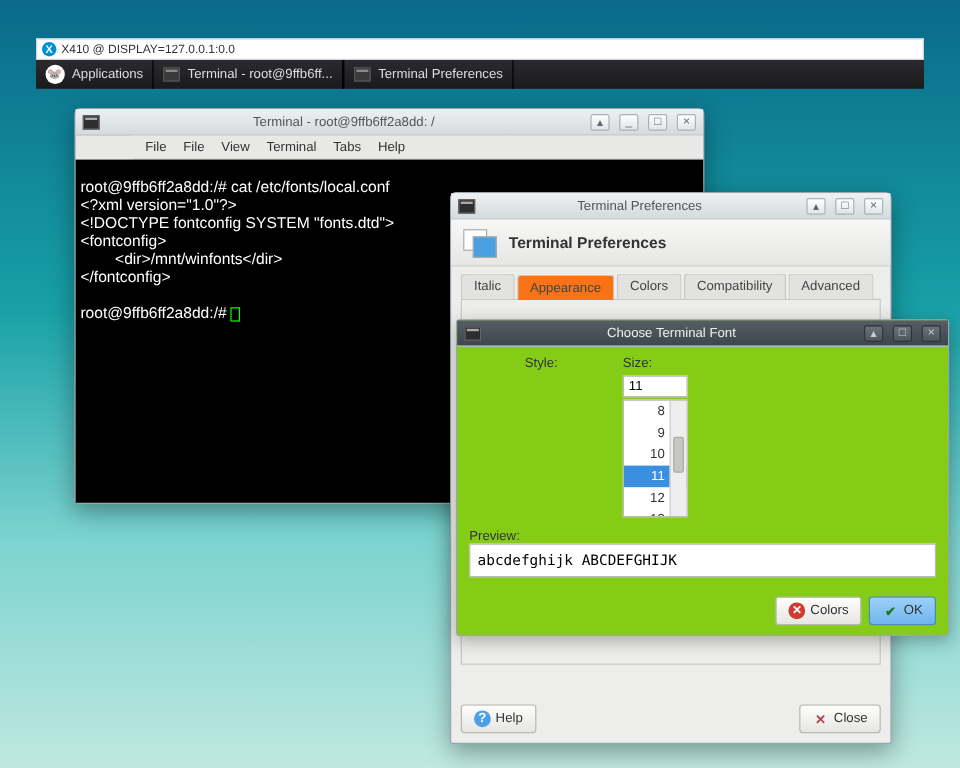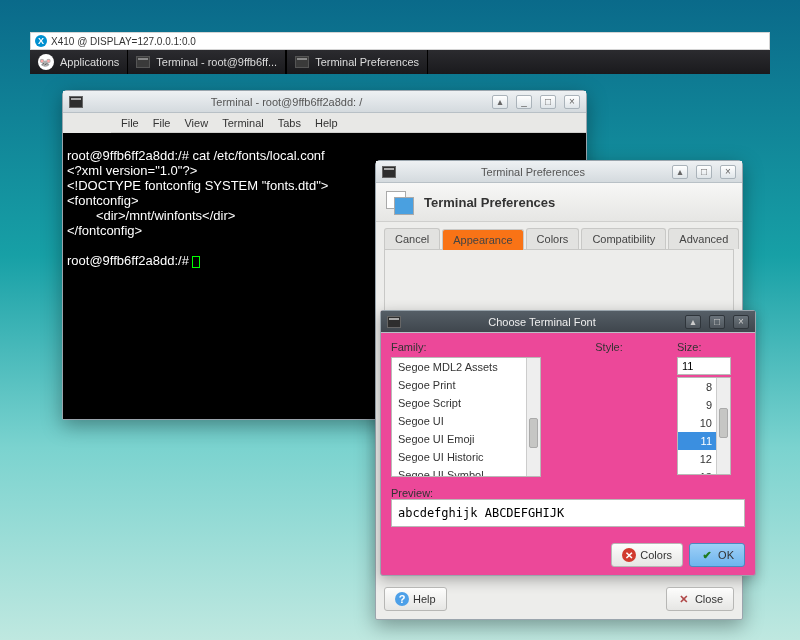--- a/index.html
+++ b/index.html
@@ -43,21 +43,21 @@
   .tab { padding:4px 10px; border:1px solid #c8c8c6; border-bottom:none; border-radius:3px 3px 0 0; background:#e2e2e0; color:#444;}
   .tab.active{background:#f97316; position:relative; top:1px;}
   .prefbody{ margin:0 8px 8px 8px; border:1px solid #c8c8c6; background:#ededeb; height:305px; }
   .buttonrow{position:absolute; bottom:8px; left:8px; right:8px; display:flex; justify-content:space-between;}
   .btn{ border:1px solid #b7b7b5; border-radius:3px; background:linear-gradient(#fdfdfc,#e6e6e4); padding:4px 10px; font-size:11px; color:#333; display:inline-flex; align-items:center; gap:4px;}
   .btn .ic{width:14px;height:14px;display:inline-flex;align-items:center;justify-content:center;font-size:11px;}
   .btn .ic.help{border-radius:50%;background:#4da0e8;color:#fff;font-weight:bold;}
   .btn .ic.close{color:#b04848;font-weight:bold;}
 
   
-  #fontdlg{ position:absolute; top:105px; left:4px; width:376px; border:1px solid #9aa5ad; border-radius:3px; background:#ec4899; box-shadow:0 4px 14px rgba(0,0,0,.3);margin-top:44px;}
+  #fontdlg{ position:absolute; top:105px; left:4px; width:411px; border:1px solid #9aa5ad; border-radius:3px; background:#84cc16; box-shadow:0 4px 14px rgba(0,0,0,.3);}
   #fontdlg .titlebar{background:linear-gradient(#555e66,#3f464d); color:#eee;}
   #fontdlg .titlebar .ctrl{background:linear-gradient(#6a737b,#4f565d); border-color:#2f353b; color:#ccc;}
   .dlgbody{padding:8px 10px; font-size:11px; color:#333;}
   .cols{display:flex; gap:8px;}
   .col label{display:block; margin-bottom:4px;}
   .listbox{border:1px solid #b9b9b7; background:#fff; height:120px; overflow:hidden; position:relative;}
   .listbox .item{padding:3px 6px; white-space:nowrap;}
   .listbox .item.sel{background:#3b8fe0; color:#fff;}
   .scrollbar{position:absolute; right:0; top:0; bottom:0; width:14px; background:#eee; border-left:1px solid #ccc;}
   .scrollbar .thumb{position:absolute; left:2px; right:2px; top:60px; height:30px; background:#c6c6c4; border:1px solid #aaa; border-radius:2px;}
@@ -129,54 +129,38 @@
     <span class="ctrl">×</span>
   </div>
   <div class="iconrow">
     <span style="position:relative;width:28px;height:22px;display:inline-block">
       <span class="sq" style="position:absolute;left:0;top:0"></span>
       <span class="sq blue" style="position:absolute;left:8px;top:6px"></span>
     </span>
     <h2>Terminal Preferences</h2>
   </div>
   <div class="tabs">
-    <div class="tab">Cancel</div>
+    <div class="tab">Italic</div>
     <div class="tab active">Appearance</div>
     <div class="tab">Colors</div>
     <div class="tab">Compatibility</div>
     <div class="tab">Advanced</div>
   </div>
   <div class="prefbody">
 
     <div id="fontdlg">
       <div class="titlebar">
         <span class="ticon"></span>
         <span class="spacer">Choose Terminal Font</span>
         <span class="ctrl">▴</span>
         <span class="ctrl">□</span>
         <span class="ctrl">×</span>
       </div>
       <div class="dlgbody">
         <div class="cols">
-          <div class="col fam">
-            <label>Family:</label>
-            <div class="listbox">
-              <div class="item">Segoe MDL2 Assets</div>
-              <div class="item">Segoe Print</div>
-              <div class="item">Segoe Script</div>
-              <div class="item">Segoe UI</div>
-              <div class="item">Segoe UI Emoji</div>
-              <div class="item">Segoe UI Historic</div>
-              <div class="item">Segoe UI Symbol</div>
-
-              <div class="scrollbar">
-                  <div class="thumb"></div>
-                </div>
-            </div>
-          </div>
           <div class="col sty">
             <label>Style:</label>
           </div>
           <div class="col siz">
             <label>Size:</label>
             <input type="text" style="width: 100%; border: 1px solid rgb(185, 185, 183); padding: 2px 4px; font-size: 11px; margin-bottom: 2px;" value="11">
             <div class="listbox sizebox" style="height:98px">
               <div class="item">8</div>
               <div class="item">9</div>
               <div class="item">10</div>

